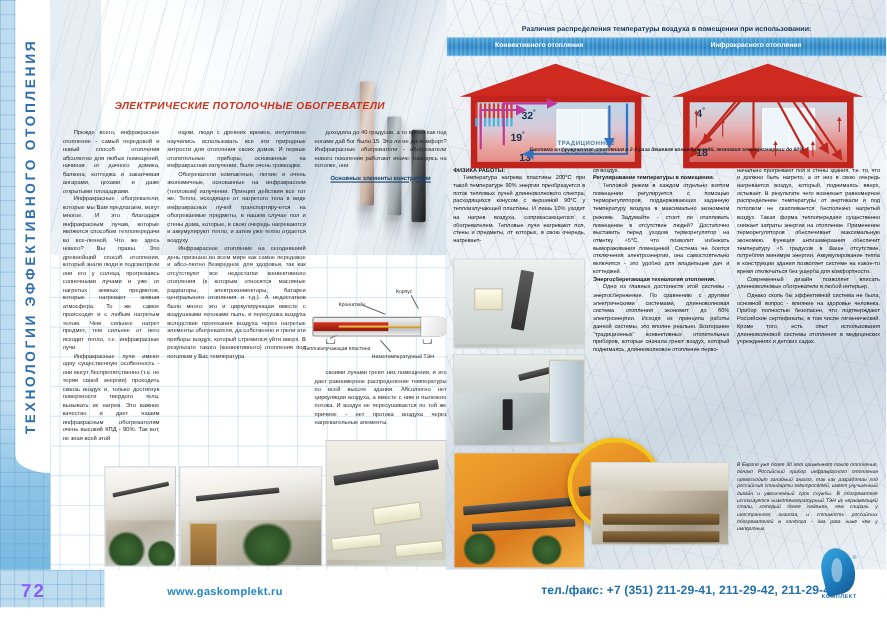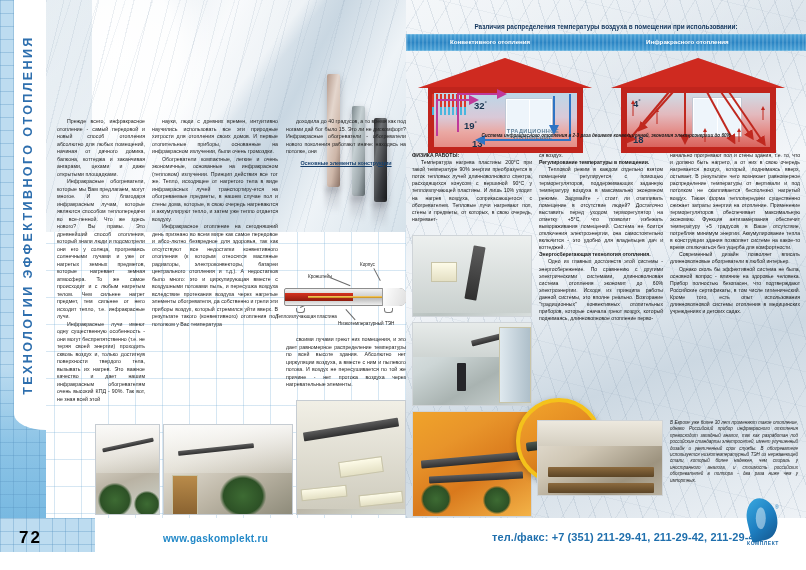--- a/index.html
+++ b/index.html
@@ -152,22 +152,22 @@
   
   .bottom-band { position:absolute; left:0; top:518px; width:806px; height:52px; background:#ffffff; }
   .bottom-blue { position:absolute; left:0; top:518px; width:95px; height:34px;
      background:#bddcf0; }
   .bottom-blue .bg2 { position:absolute; inset:0;
      background-image:
       linear-gradient(to right, rgba(90,150,195,.35) 1px, transparent 1px),
       linear-gradient(to bottom, rgba(90,150,195,.35) 1px, transparent 1px);
      background-size: 13px 13px; }
   .pagenum { position:absolute; left:19px; top:528px; font-size:17px; font-weight:bold;
-     color:#000000; letter-spacing:2px; }
-  .site { position:absolute; left:163px; top:533px; font-size:10px; font-weight:bold;
+     color:#8b5cf6; letter-spacing:2px; }
+  .site { position:absolute; left:152px; top:533px; font-size:10px; font-weight:bold;
      color:#2389c8; letter-spacing:.3px; }
   .phones { position:absolute; left:492px; top:531px; font-size:11px; font-weight:bold;
      color:#1f6fad; letter-spacing:.1px; white-space:nowrap; }
 
   
   .rp { position:absolute; left:406px; top:0; width:400px; height:518px; overflow:hidden; }
   .rp-photo-bg {
     position:absolute; left:0; top:0; width:400px; height:518px;
     background:
       linear-gradient(135deg, rgba(255,255,255,.55) 0%, rgba(255,255,255,0) 45%),
@@ -287,20 +287,21 @@
   <div class="hero-photo">
     <div class="hero-soft"></div>
   </div>
   <div class="prod p1"></div>
   <div class="prod p2"></div>
   <div class="prod p3"></div>
   <div class="prod-refl" style="left:325px;top:187px;"></div>
   <div class="prod-refl" style="left:350px;top:196px;"></div>
   <div class="prod-refl" style="left:372px;top:202px;"></div>
 
+  <div class="subhead">ЭЛЕКТРИЧЕСКИЕ ПОТОЛОЧНЫЕ ОБОГРЕВАТЕЛИ</div>
 
   <div class="col c1">
     <p>Прежде всего, инфракрасное отопление - самый передовой и новый способ отопления абсолютно для любых помещений, начиная от дачного домика, балкона, коттеджа и заканчивая ангарами, цехами и даже открытыми площадками.</p>
     <p>Инфракрасные обогреватели, которые мы Вам предлагаем, могут многое. И это благодаря инфракрасным лучам, которые являются способом теплопередачи во все-ленной. Что же здесь нового? Вы правы. Это древнейший способ отопления, который знали люди и подсмотрели они его у солнца, прогреваясь солнечными лучами и уже от нагретых земных предметов, которые нагревает земная атмосфера. То же самое происходит и с любым нагретым телом. Чем сильнее нагрет предмет, тем сильнее от него исходит тепло, т.е. инфракрасные лучи.</p>
     <p>Инфракрасные лучи имеют одну существенную особенность - они могут беспрепятственно (т.е. не теряя своей энергии) проходить сквозь воздух и, только достигнув поверхности твердого тела, вызывать их нагрев. Это важное качество и дает нашим инфракрасным обогревателям очень высокий КПД - 90%. Так вот, не зная всей этой</p>
   </div>
 
   <div class="col c2">
     <p>науки, люди с древних времен, интуитивно научились использовать все эти природные хитрости для отопления своих домов. И первые отопительные приборы, основанные на инфракрасном излучении, были очень громоздки.</p>
     <p>Обогреватели компактные, легкие и очень экономичные, основанные на инфракрасном (тепловом) излучении. Принцип действия все тот же. Тепло, исходящее от нагретого тела в виде инфракрасных лучей транспортиру-ется на обогреваемые предметы, в нашем случае пол и стены дома, которые, в свою очередь нагреваются и аккумулируют тепло, и затем уже тепло отдается воздуху.</p>

